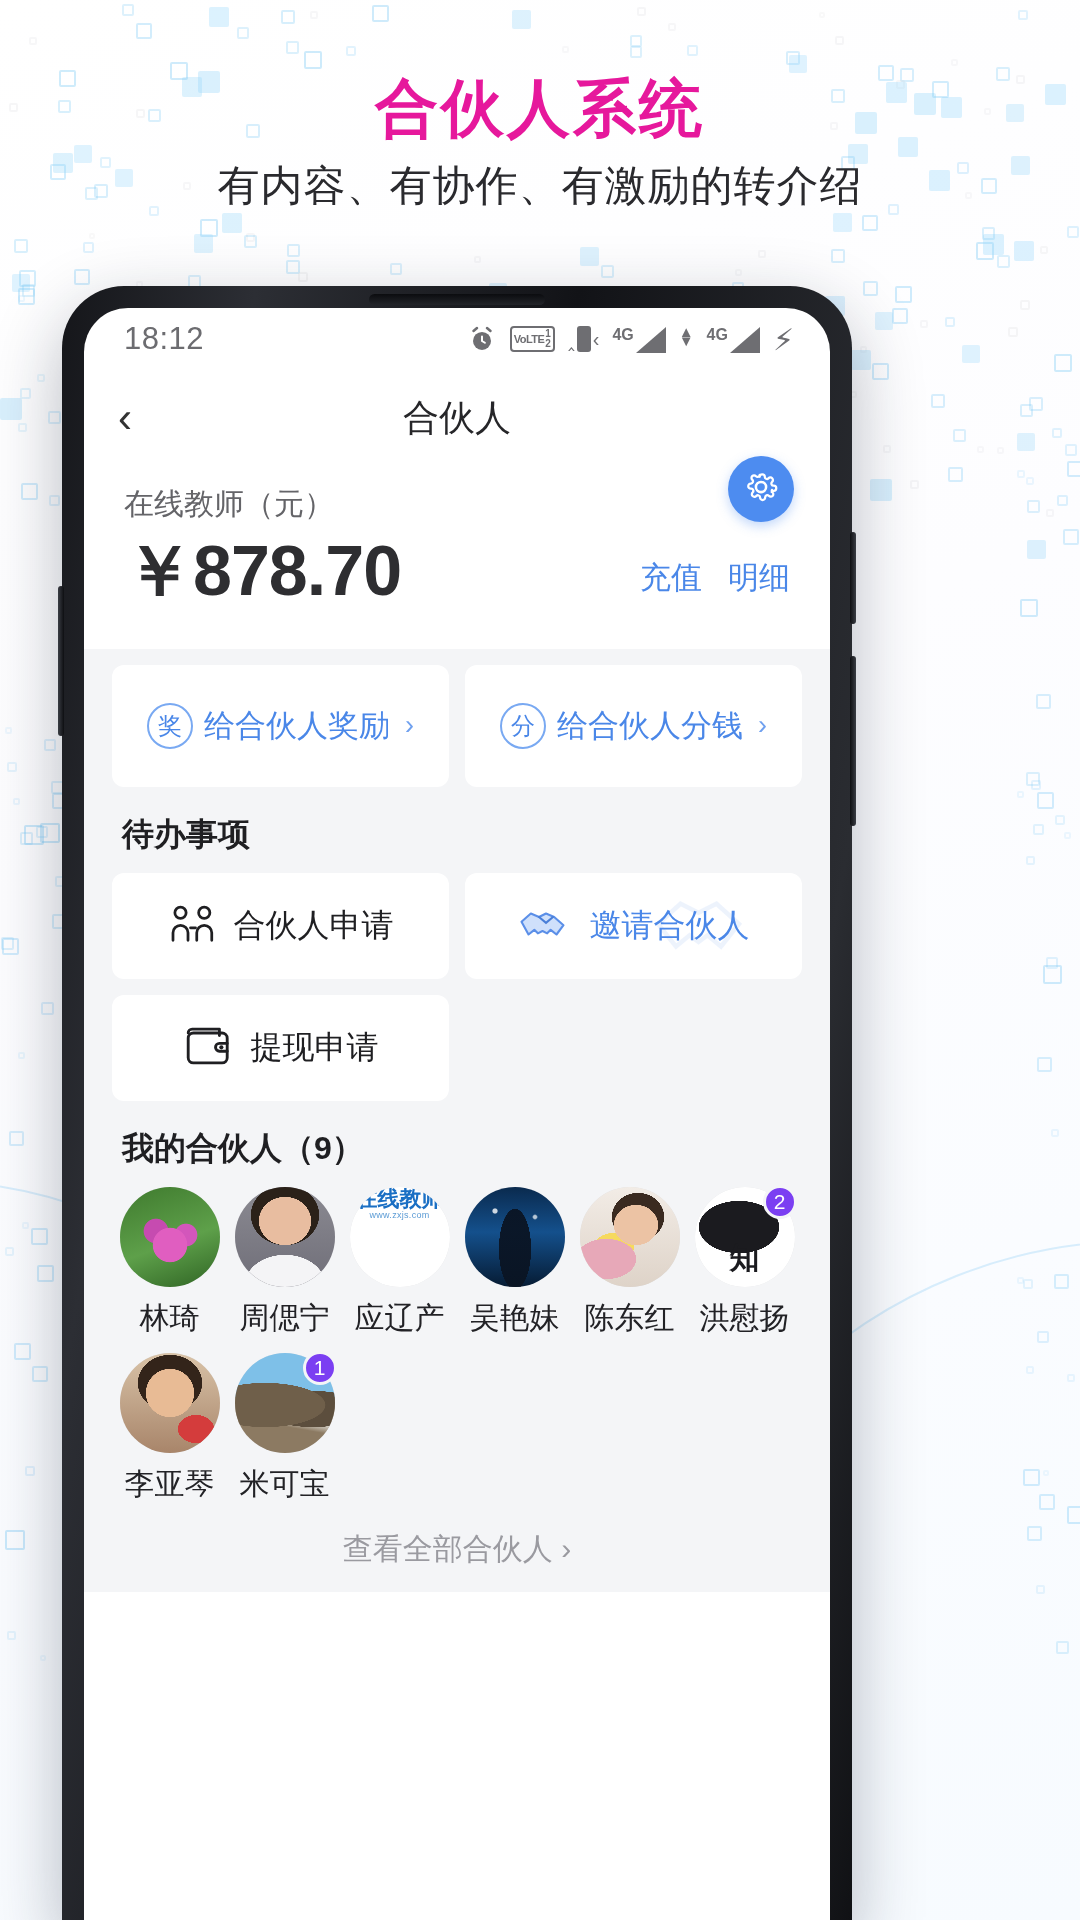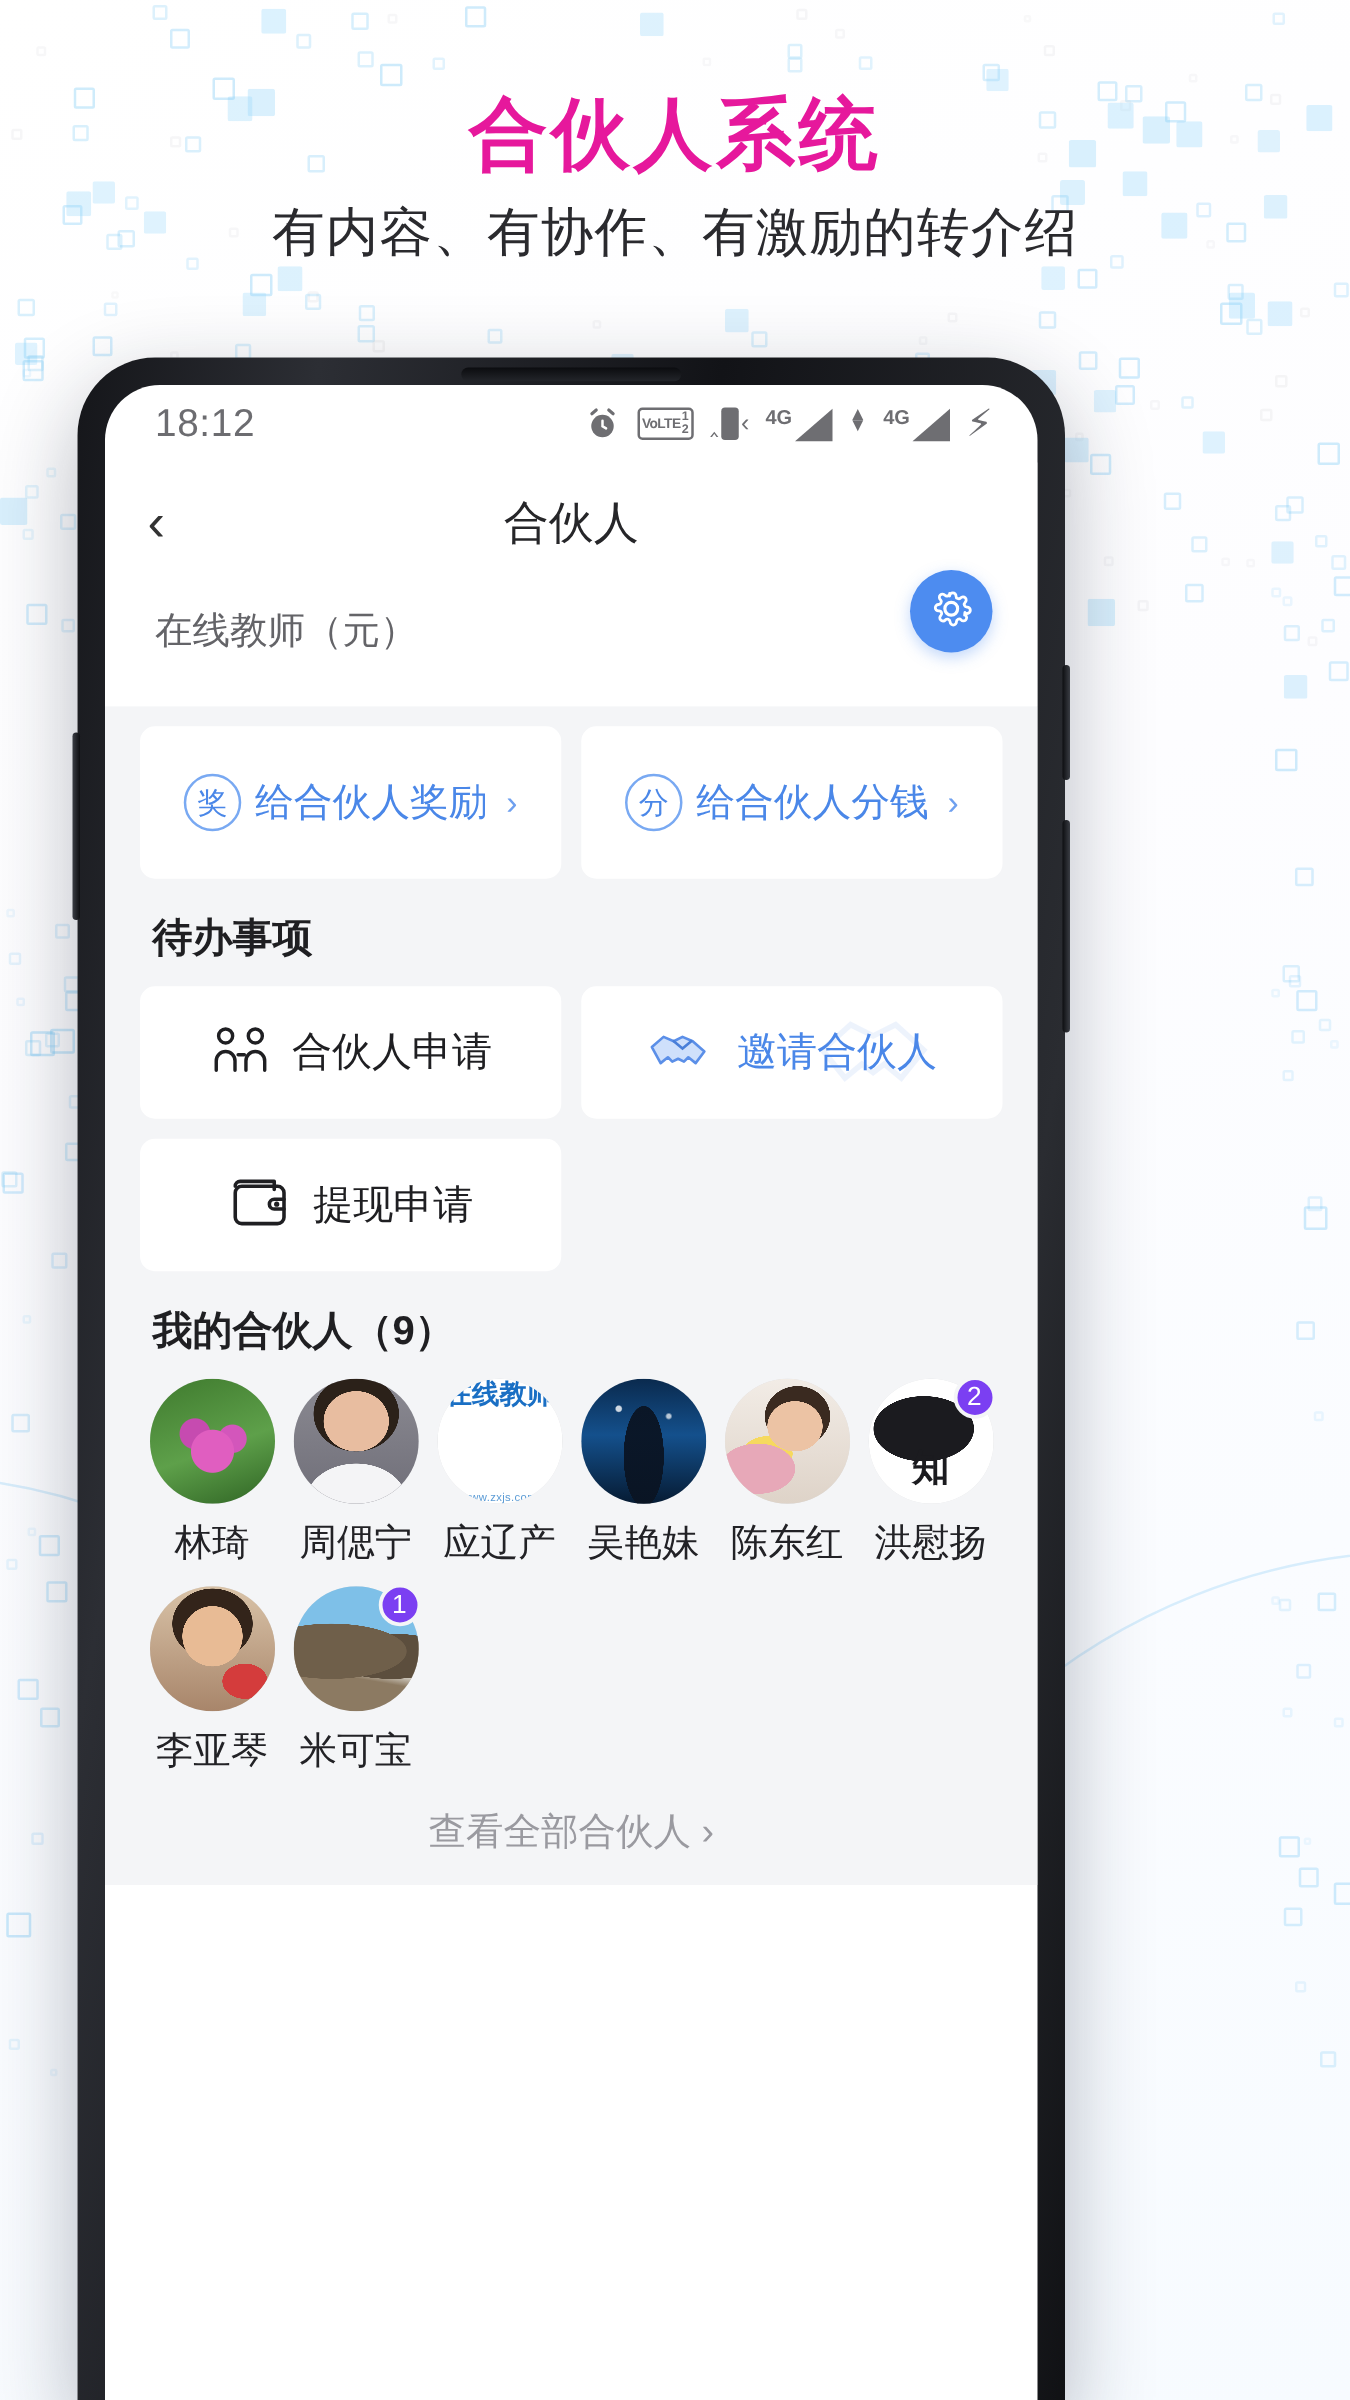--- a/index.html
+++ b/index.html
@@ -520,20 +520,29 @@
     <div class="balance">
       <div class="gear-btn">
         <span>
           <svg width="36" height="36" viewBox="0 0 24 24" fill="none">
             <path d="M12 8.6a3.4 3.4 0 100 6.8 3.4 3.4 0 000-6.8z" stroke="#fff" stroke-width="1.7"></path>
             <path d="M19.3 13.9a1.4 1.4 0 00.28 1.55l.05.05a1.7 1.7 0 11-2.4 2.4l-.05-.05a1.4 1.4 0 00-1.55-.28 1.4 1.4 0 00-.85 1.28v.14a1.7 1.7 0 11-3.4 0v-.07a1.4 1.4 0 00-.92-1.28 1.4 1.4 0 00-1.55.28l-.05.05a1.7 1.7 0 11-2.4-2.4l.05-.05a1.4 1.4 0 00.28-1.55 1.4 1.4 0 00-1.28-.85H5.2a1.7 1.7 0 010-3.4h.07a1.4 1.4 0 001.28-.92 1.4 1.4 0 00-.28-1.55l-.05-.05a1.7 1.7 0 112.4-2.4l.05.05a1.4 1.4 0 001.55.28h.07a1.4 1.4 0 00.85-1.28V5.2a1.7 1.7 0 113.4 0v.07a1.4 1.4 0 00.85 1.28 1.4 1.4 0 001.55-.28l.05-.05a1.7 1.7 0 112.4 2.4l-.05.05a1.4 1.4 0 00-.28 1.55v.07a1.4 1.4 0 001.28.85h.14a1.7 1.7 0 010 3.4h-.07a1.4 1.4 0 00-1.28.85z" stroke="#fff" stroke-width="1.5" stroke-linecap="round" stroke-linejoin="round"></path>
           </svg>
         </span>
       </div>
       <div class="balance-label">在线教师（元）</div>
+      <div class="balance-row">
+        <div class="balance-amount">
+          <span>￥</span><span>878.70</span>
+        </div>
+        <div class="balance-links">
+          <a href="#">充值</a>
+          <a href="#">明细</a>
+        </div>
+      </div>
     </div>
 
     <div class="content">
 
       <div class="grid2">
         <div class="card tall">
           <div class="pill-text">
             <span class="circ-label">奖</span>
             <span>给合伙人奖励</span>
             <span class="chev-s">›</span>
@@ -619,21 +628,21 @@
       <div class="inner" style="background:radial-gradient(ellipse 26% 24% at 50% 34%, #e8bda0 0 100%, rgba(0,0,0,0) 101%),radial-gradient(ellipse 34% 30% at 50% 28%, #2b2119 0 100%, rgba(0,0,0,0) 101%),radial-gradient(ellipse 40% 30% at 50% 98%, #f4f4f6 0 100%, rgba(0,0,0,0) 101%)"></div>
                 </div>
 
       </div>
       <div class="partner-name">周偲宁</div>
     </div>
     <div class="partner">
       <div class="avatar-wrap">
         <div class="avatar">
                   <div class="inner" style="background:#ffffff"></div>
-      <div class="inner" style="display:flex;flex-direction:column;align-items:center;justify-content:space-between;">
+      <div class="inner" style="display:flex;flex-direction:column;align-items:center;justify-content:flex-start;">
         <div style="font-size:22px;font-weight:700;color:#1a6fc4;line-height:1.05;font-family:'Liberation Serif',serif;">在线教师</div>
         <div style="font-size:9px;color:#5b9bd5;letter-spacing:.3px;">www.zxjs.com</div>
       </div>
                 </div>
 
       </div>
       <div class="partner-name">应辽产</div>
     </div>
     <div class="partner">
       <div class="avatar-wrap">

